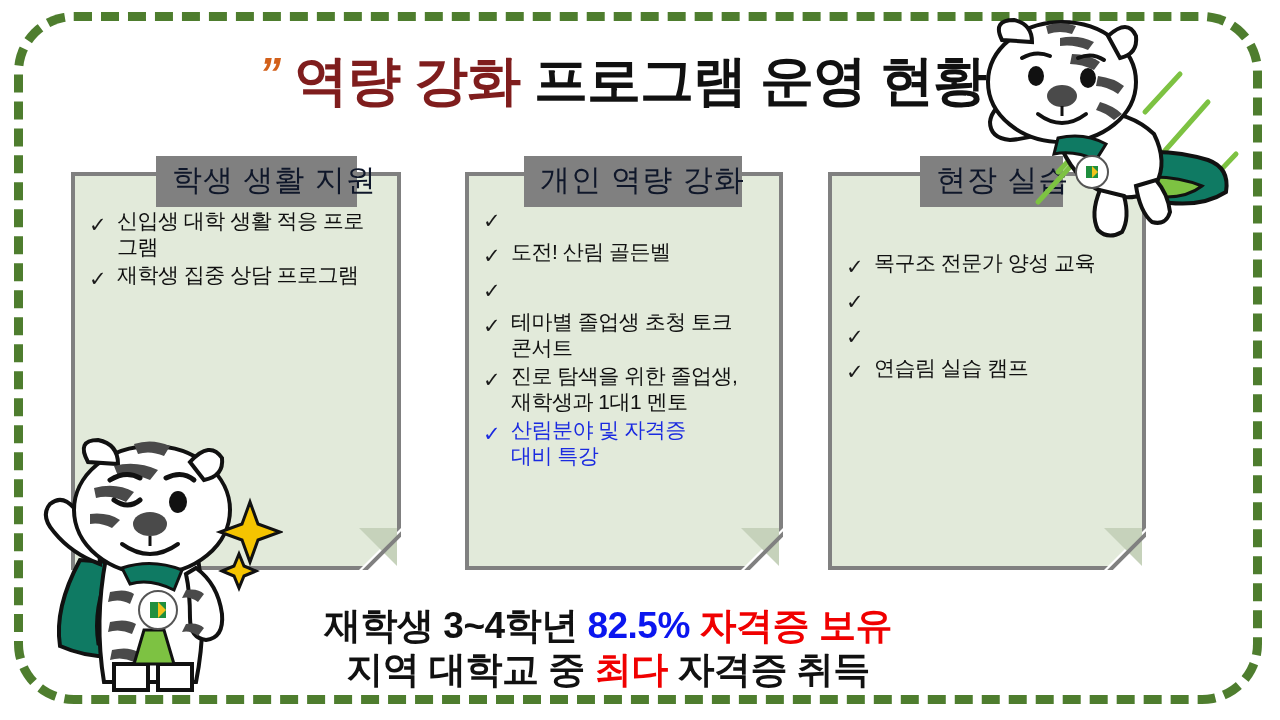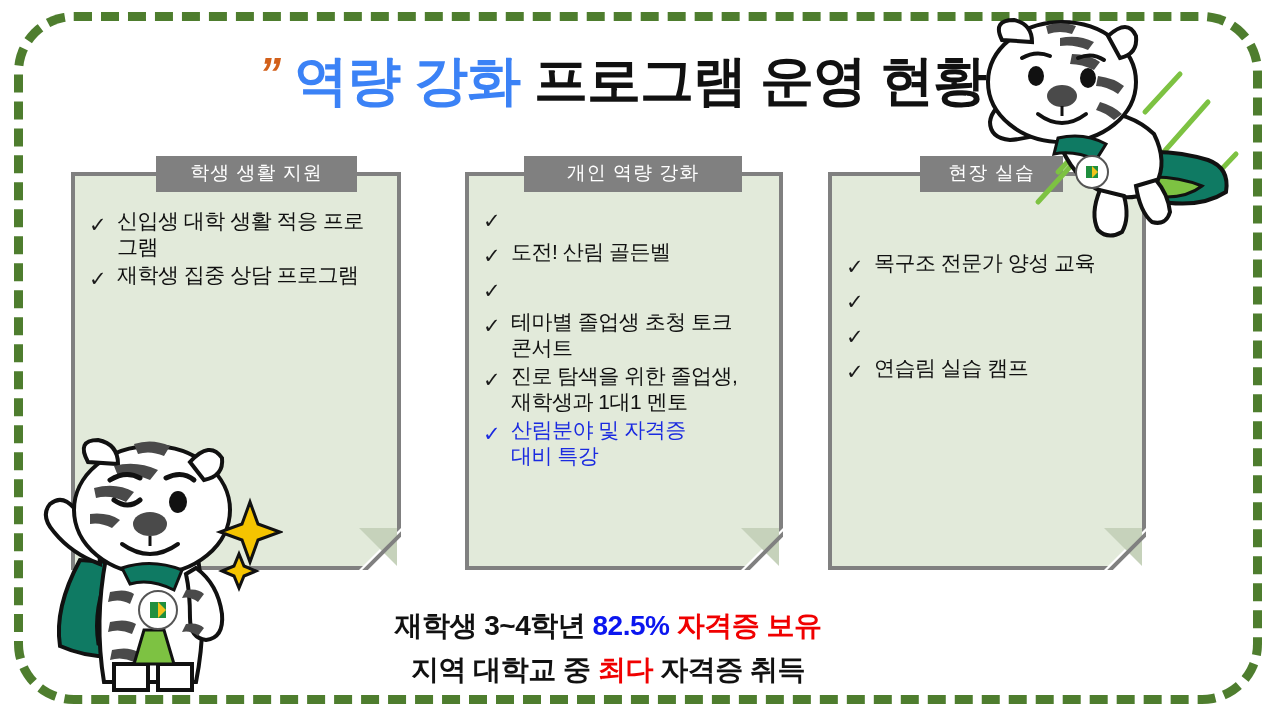--- a/index.html
+++ b/index.html
@@ -13,21 +13,21 @@
     position:absolute;left:14px;top:12px;width:1248px;height:692px;
     border:9px dashed #4e7d2e;border-radius:60px;box-sizing:border-box;
     pointer-events:none;
   }
   
   .title-row{
     position:absolute;left:0;top:45px;width:1280px;text-align:center;
     font-size:54px;font-weight:bold;letter-spacing:-1px;white-space:nowrap;
   }
   .q{color:#d2601a;font-style:italic;font-size:44px;vertical-align:10px;font-weight:bold;}
-  .t-green{color:#3b82f6;}
+  .t-green{color:#7f1d1d;}
   .t-black{color:#111111;margin-top:32px;}
   
   .card{
     position:absolute;background:#e2eada;border:4px solid #808080;
     box-sizing:border-box;
   }
   .card .fold{
     position:absolute;right:-4px;bottom:-4px;width:0;height:0;
     border-left:42px solid transparent;border-bottom:42px solid #ffffff;
   }
@@ -37,22 +37,22 @@
   }
   .fold-edge{
     position:absolute;right:-4px;bottom:-4px;width:58px;height:58px;
     overflow:hidden;
   }
   .fold-edge:before{
     content:"";position:absolute;right:-14px;bottom:10px;width:76px;height:4px;
     background:#808080;transform:rotate(-45deg);transform-origin:center;
   }
   .card-head{
-    position:absolute;background:#808080;color:#ffffff;
-    font-size:19px;font-weight:normal;text-align:center;
+    position:absolute;background:#808080;color:#0f172a;
+    font-size:30px;font-weight:normal;text-align:center;
     padding:4px 16px 6px 16px;white-space:nowrap;box-sizing:border-box;
     letter-spacing:1px;
   }
   .list{
     position:absolute;left:14px;right:14px;
     font-size:0;
   }
   .li{
     display:flex;align-items:flex-start;margin-bottom:2px;
   }
@@ -61,21 +61,21 @@
     text-align:left;
   }
   .li-text{
     font-size:21px;line-height:26px;font-weight:normal;color:#101010;
     letter-spacing:-0.5px;white-space:pre-line;
   }
   .li.blue .li-text,.li.blue .chk{color:#1a2ae0;}
   
   .bottom{
     position:absolute;left:0;top:604px;width:1216px;text-align:center;
-    font-size:28px;font-weight:bold;color:#111111;line-height:44px;
+    font-size:37px;font-weight:bold;color:#111111;line-height:44px;
     letter-spacing:-0.5px;white-space:nowrap;
   }
   .b-blue{color:#0b16ef;}
   .b-red{color:#f00000;}
   
   .mascot{position:absolute;}
 </style>
 </head>
 <body>
 

